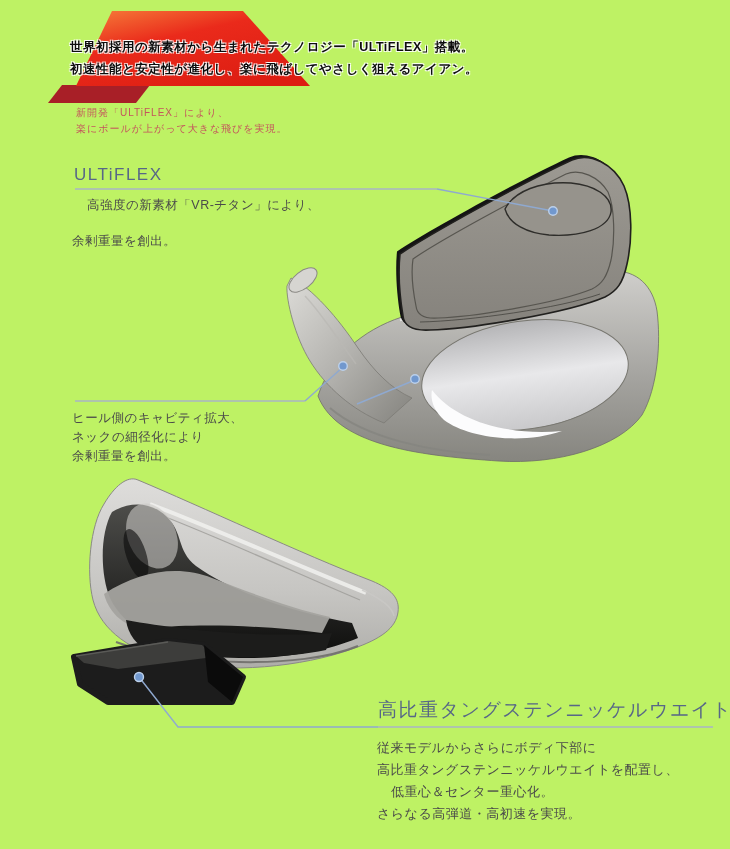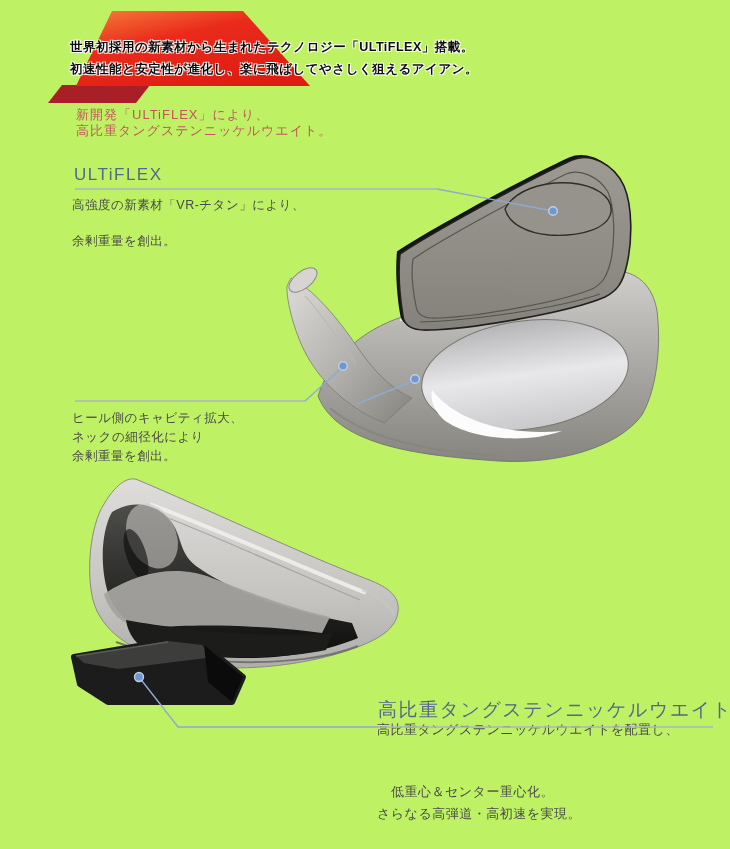--- a/index.html
+++ b/index.html
@@ -4,21 +4,21 @@
 <style>
   html,body{margin:0;padding:0;background:#fff;}
   #page{position:relative;width:730px;height:849px;background:#bef264;overflow:hidden;
         font-family:"Liberation Sans","DejaVu Sans",sans-serif;}
   .abs{position:absolute;}
   svg{display:block;}
   .banner-text{position:absolute;left:70px;font-size:12.5px;font-weight:bold;color:#0d0d0d;
       letter-spacing:.5px;white-space:nowrap;
       text-shadow:1px 1px 0 rgba(255,255,255,.85),-1px -1px 0 rgba(255,255,255,.85),
                   1px -1px 0 rgba(255,255,255,.85),-1px 1px 0 rgba(255,255,255,.85);}
-  .intro-line{position:absolute;left:76px;font-size:13px;color:#c4555c;letter-spacing:1px;white-space:nowrap;}
+  .intro-line{position:absolute;left:76px;font-size:10px;color:#c4555c;letter-spacing:1px;white-space:nowrap;}
   .sec-title{position:absolute;color:#576787;white-space:nowrap;font-weight:400;}
   .sec-title.en{font-size:17px;letter-spacing:1.5px;}
   .sec-title.jp1{font-size:19px;letter-spacing:6px;}
   .sec-title.jp2{font-size:19px;letter-spacing:1.5px;}
   .body-line{position:absolute;font-size:12.5px;color:#4a4a4a;letter-spacing:.5px;white-space:nowrap;}
   .lh1{line-height:17.5px;} .lh2{line-height:21.5px;}
   .overlay{pointer-events:none;}
 </style>
 </head>
 <body>
@@ -33,33 +33,34 @@
         <stop offset="1" stop-color="#dd1d12"></stop>
       </linearGradient>
     </defs>
     <polygon points="62,85 150,85 136,103 48,103" fill="#a81f27"></polygon>
     <polygon points="112,11 243,11 310,86 76,86" fill="url(#gRed)"></polygon>
   </svg>
   <div class="banner-text" style="top:39px">世界初採用の新素材から生まれたテクノロジー「ULTiFLEX」搭載。</div>
   <div class="banner-text" style="top:61px">初速性能と安定性が進化し、楽に飛ばしてやさしく狙えるアイアン。</div>
 
   <div class="intro-line" style="top:106px">新開発「ULTiFLEX」により、</div>
-  <div class="intro-line" style="top:122px">高比重タングステンニッケルウエイト。</div>
+  <div class="intro-line" style="top:122px">楽にボールが上がって大きな飛びを実現。</div>
 
   <div class="sec-title en" style="left:74px;top:165px">ULTiFLEX</div>
-  <div class="body-line lh1" style="left:72px;top:197px">高強度の新素材「VR-チタン」により、</div>
+  <div class="body-line lh1" style="left:87px;top:197px">高強度の新素材「VR-チタン」により、</div>
   <div class="body-line lh1" style="left:72px;top:2150px"></div>
   <div class="body-line lh1" style="left:72px;top:233px">余剰重量を創出。</div>
 
   <div class="body-line lh1" style="left:72px;top:410px">ヒール側のキャビティ拡大、</div>
   <div class="body-line lh1" style="left:72px;top:429px">ネックの細径化により</div>
   <div class="body-line lh1" style="left:72px;top:448px">余剰重量を創出。</div>
 
   <div class="sec-title jp2" style="left:378px;top:697px">高比重タングステンニッケルウエイト</div>
-  <div class="body-line lh2" style="left:377px;top:719px;font-size:13px">高比重タングステンニッケルウエイトを配置し、</div>
+  <div class="body-line lh2" style="left:377px;top:737px;font-size:13px">従来モデルからさらにボディ下部に</div>
+  <div class="body-line lh2" style="left:377px;top:759px;font-size:13px">高比重タングステンニッケルウエイトを配置し、</div>
   <div class="body-line lh2" style="left:391px;top:781px;font-size:13px">低重心＆センター重心化。</div>
   <div class="body-line lh2" style="left:377px;top:803px;font-size:13px">さらなる高弾道・高初速を実現。</div>
 
   <svg class="abs overlay" style="left:0;top:146px" width="730" height="340" viewBox="0 0 730 340">
     <defs>
       <linearGradient id="gPlate" x1="0" y1="0" x2="0" y2="1">
         <stop offset="0" stop-color="#9d9a93"></stop>
           <stop offset="1" stop-color="#85827c"></stop>
       </linearGradient>
       <linearGradient id="gBody" x1="0" y1="0" x2="0" y2="1">

